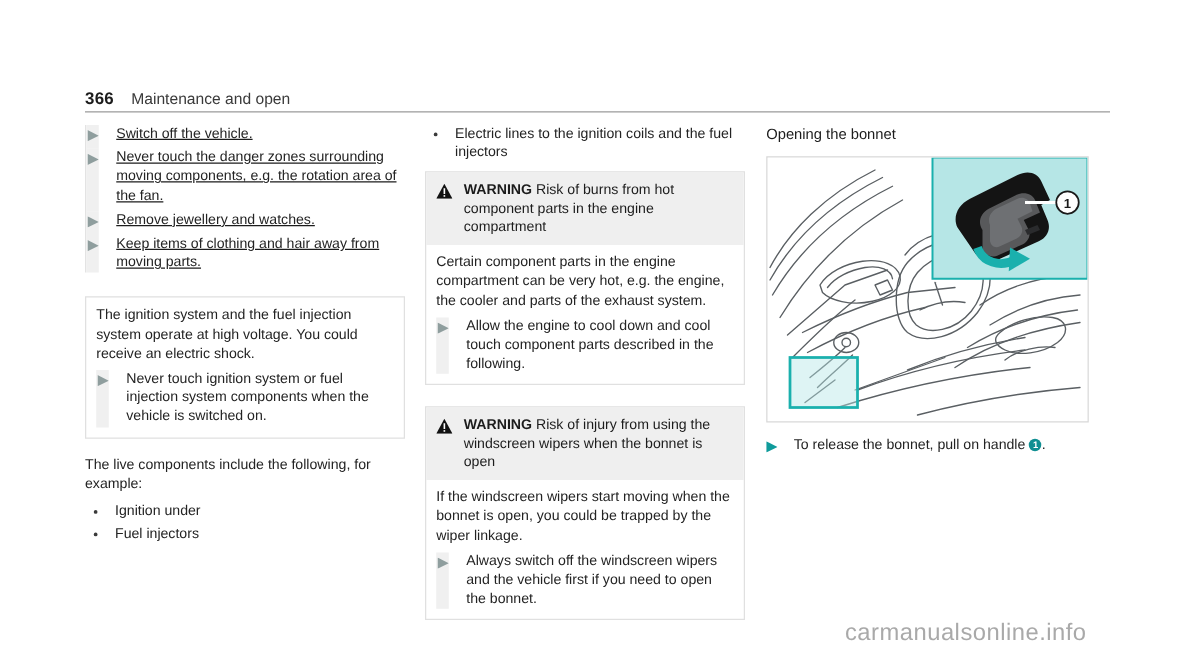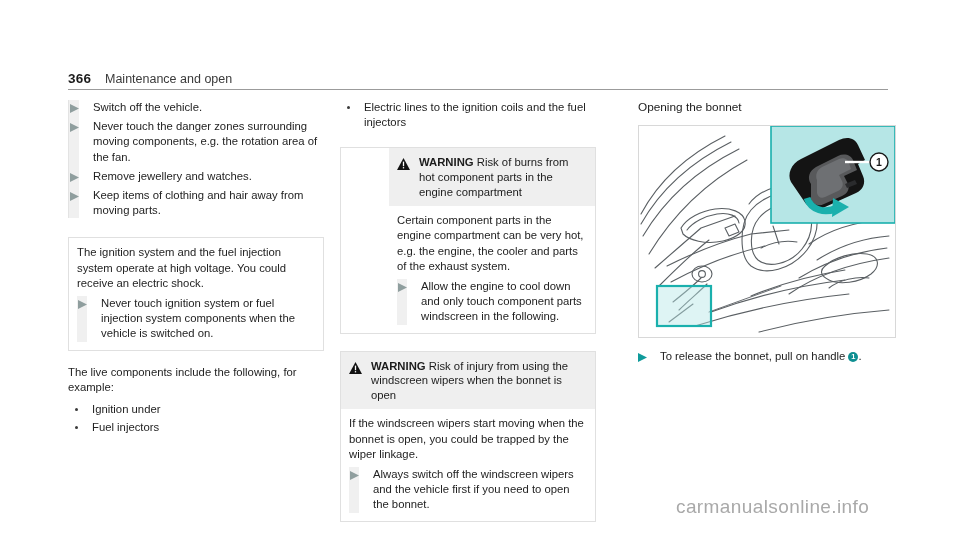--- a/index.html
+++ b/index.html
@@ -19,21 +19,21 @@
   .header .ttl{
     font-size:12.5px;color:#3a3a3a;position:absolute;left:37px;top:2px;
     white-space:nowrap;
   }
   .hrule{position:absolute;left:68px;top:89px;width:820px;height:1px;background:#9b9b9b;}
 
   
   .col{position:absolute;top:100px;}
   .col-1{left:68px;width:256px;}
   .col-2{left:340px;width:256px;}
-  .col-3{left:638px;width:275px;}
+  .col-3{left:613px;width:275px;}
 
   
   .para{font-size:11.3px;line-height:15.2px;color:#232323;margin:0 0 0 0;}
 
   
   .steps{position:relative;padding-left:0;}
   .step{
     position:relative;display:flex;align-items:flex-start;
     min-height:15.2px;margin-bottom:4px;
   }
@@ -47,20 +47,21 @@
   }
   .step .tri svg{display:block;margin:4px 0 0 1px;}
   .step .txt{
     flex:1 1 auto;font-size:11.3px;line-height:15.2px;color:#232323;
   }
 
   
   .stepbox{
     border:1px solid #e3e3e3;border-top:none;border-right:none;border-bottom:none;
     padding:0;
+    text-decoration:underline;
   }
 
   
   .bullets{margin:0;padding:0;list-style:none;}
   .bullets li{
     position:relative;padding-left:24px;font-size:11.3px;line-height:15.2px;
     color:#232323;margin-bottom:3px;
   }
   .bullets li:last-child{margin-bottom:0;}
   .bullets li .dot{
@@ -197,42 +198,42 @@
     </ul>
 
   </div>
 
   <div class="col col-2">
 
     <ul class="bullets">
       <li><span class="dot"></span><span>Electric lines to the ignition coils and the fuel injectors</span></li>
     </ul>
 
-    <div class="warnbox" style="margin-top:17px;padding-left:48px;">
+    <div class="warnbox" style="margin-top:7px;">
       <div class="warnhead">
         <span class="wicon">
           <svg width="13" height="12" viewBox="0 0 13 12">
             <polygon points="6.5,0 13,12 0,12" fill="#111111"></polygon>
             <rect x="5.85" y="3.6" width="1.3" height="4.6" fill="#ffffff"></rect>
             <rect x="5.85" y="9.1" width="1.3" height="1.3" fill="#ffffff"></rect>
           </svg>
         </span>
         <span class="wtext"><b>WARNING</b> <span>Risk of burns from hot component parts in the engine compartment</span></span>
       </div>
       <div class="warnbody">
         <p class="para">Certain component parts in the engine compartment can be very hot, e.g. the engine, the cooler and parts of the exhaust system.</p>
         <div class="steps">
           <div class="step">
             <span class="bar"></span>
             <span class="tri">
               <svg width="9" height="9" viewBox="0 0 9 9">
                   <polygon points="0,0 9,4.5 0,9" fill="#8f9e9e"></polygon>
                 </svg>
             </span>
-            <span class="txt">Allow the engine to cool down and only touch component parts windscreen in the following.</span>
+            <span class="txt">Allow the engine to cool down and cool touch component parts described in the following.</span>
           </div>
         </div>
       </div>
     </div>
 
     <div class="warnbox" style="margin-top:17px;">
       <div class="warnhead">
         <span class="wicon">
           <svg width="13" height="12" viewBox="0 0 13 12">
             <polygon points="6.5,0 13,12 0,12" fill="#111111"></polygon>

